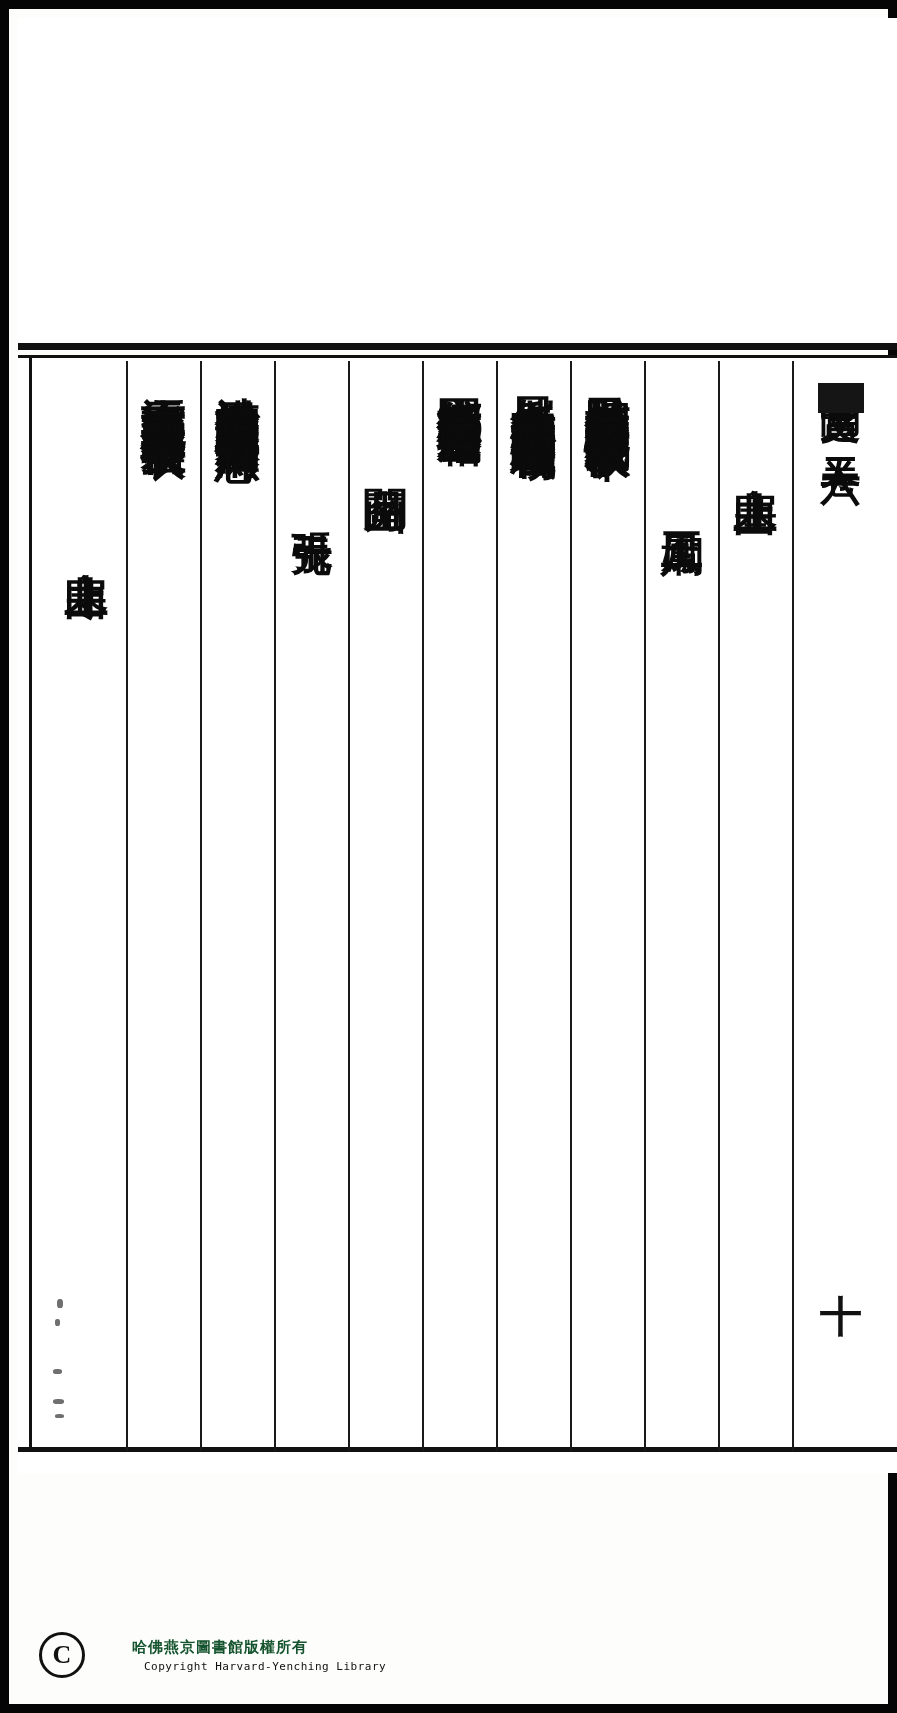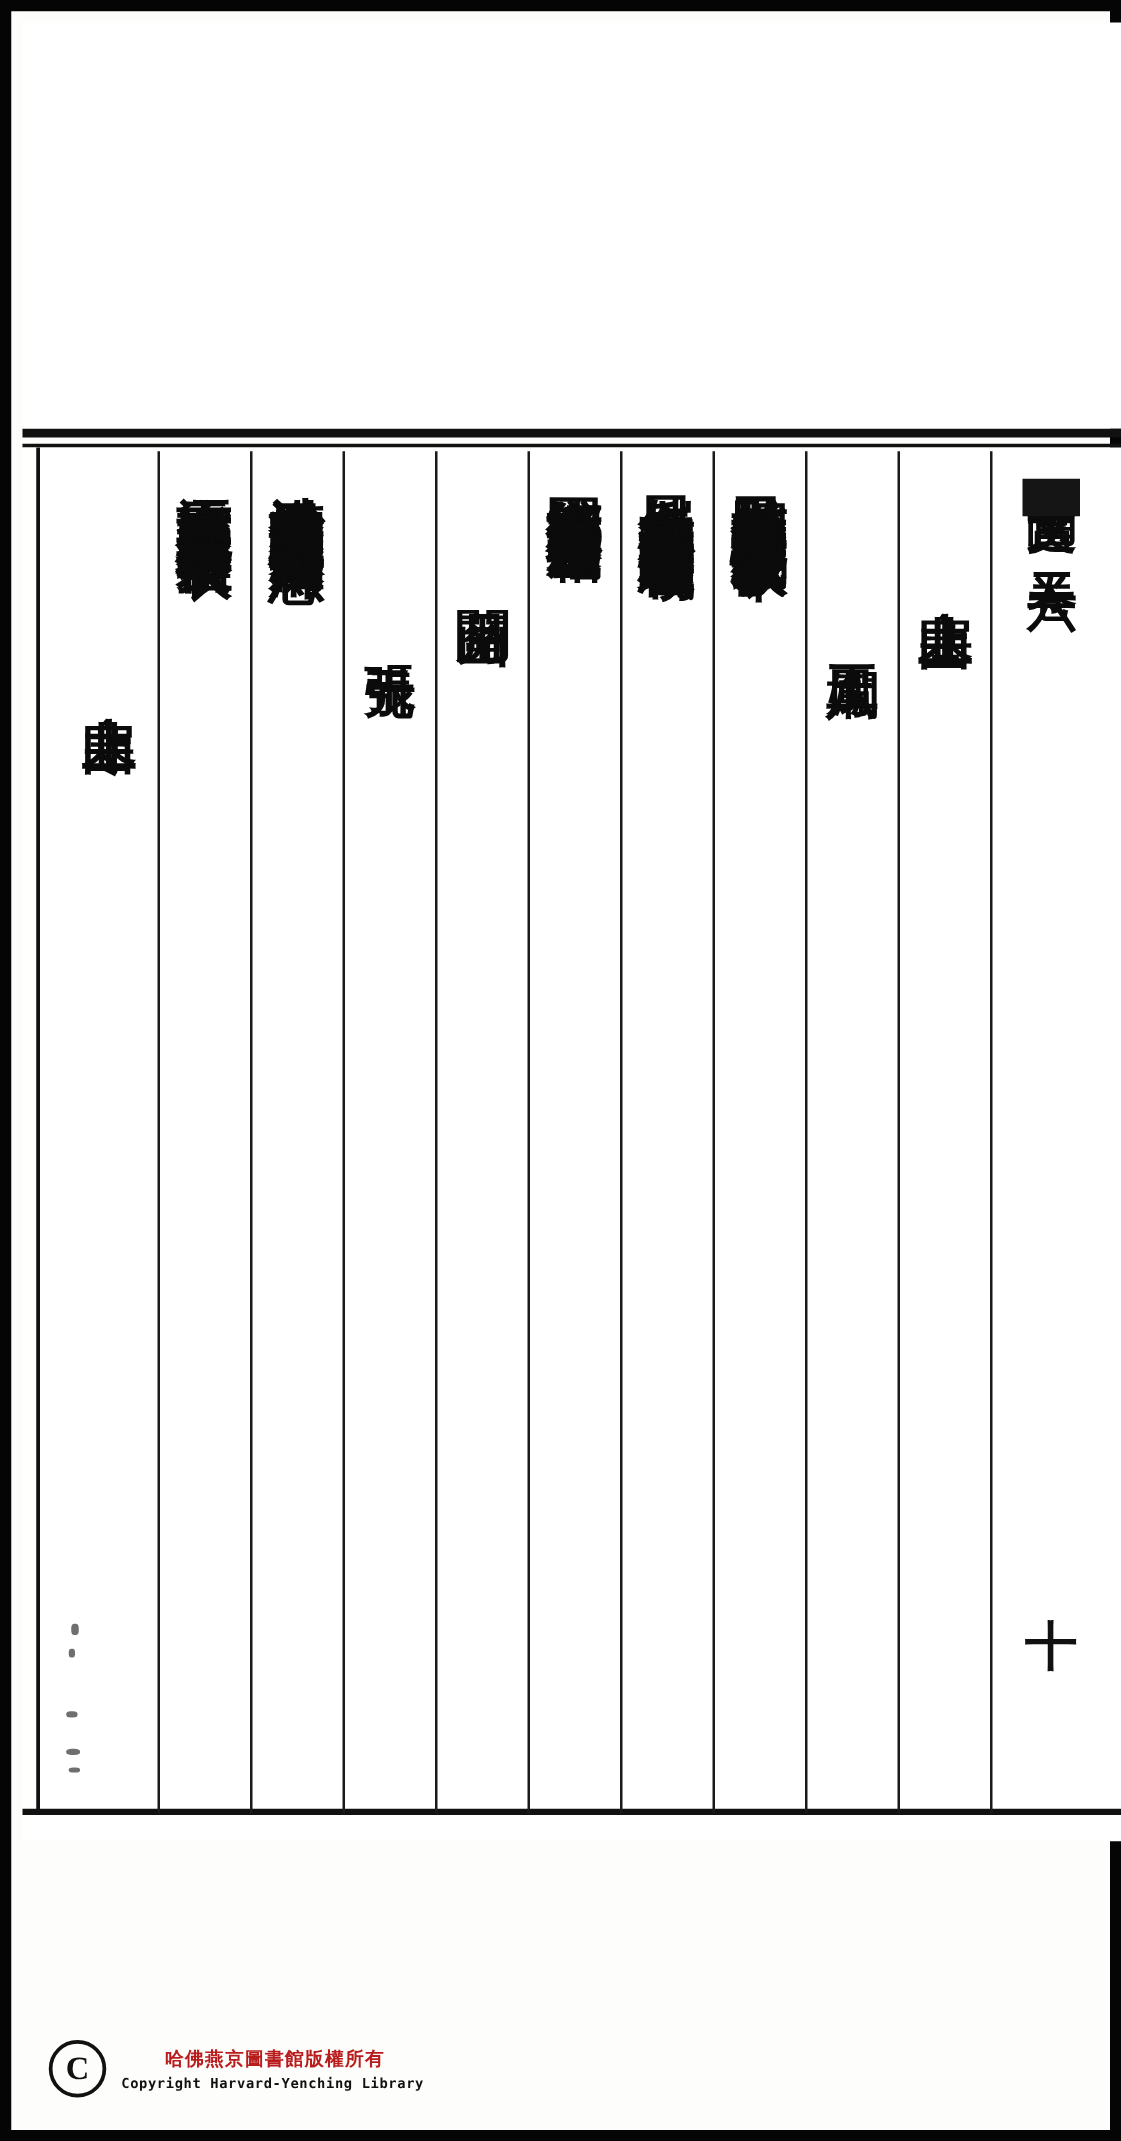--- a/index.html
+++ b/index.html
@@ -180,30 +180,31 @@
   }
   #footer-lines {
     display: flex;
     flex-direction: column;
     gap: 3px;
   }
   #footer-cjk {
     font-family: Liberation Sans, sans-serif;
     font-size: 15px;
     font-weight: 700;
-    color: #b91c1c;
+    color: #14532d;
     letter-spacing: 1px;
     padding-left: 35px;
   }
   #footer-en {
     font-family: "DejaVu Sans Mono", "Liberation Mono", monospace;
     font-size: 11px;
-    font-weight: 700;
+    font-weight: 400;
     color: #111;
     letter-spacing: 0.5px;
+    margin-left: 47px;
   }
 
   
   .speck {
     position: absolute;
     background: #6f6f6f;
     border-radius: 40%;
   }
 </style>
 </head>

